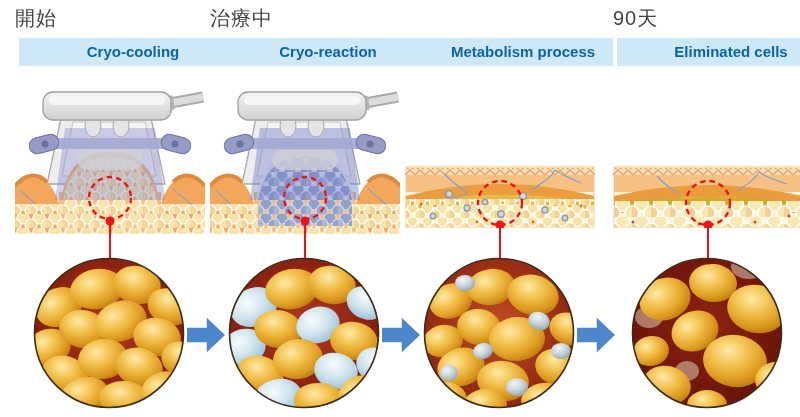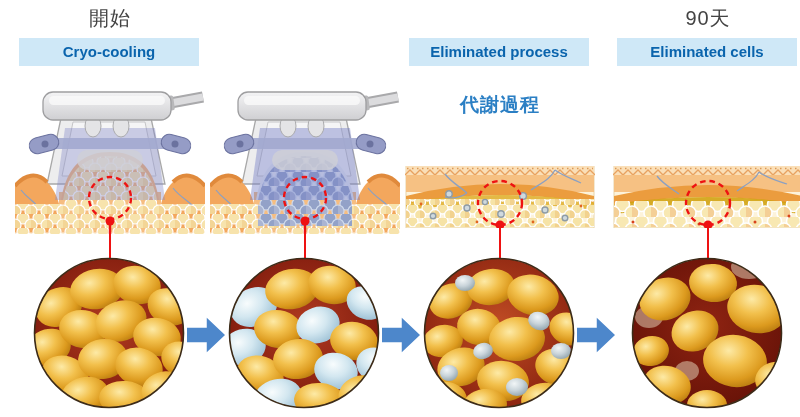--- a/index.html
+++ b/index.html
@@ -2,26 +2,26 @@
 <html><head>
 <meta charset="utf-8">
 <style>
   html,body{margin:0;padding:0;background:#fff;}
   #canvas{
     position:relative;width:800px;height:417px;background:#ffffff;
     font-family:"Liberation Sans","DejaVu Sans",sans-serif;overflow:hidden;
   }
   .stage{position:absolute;top:0;width:190px;height:417px;}
   .stage-title{
-    position:absolute;top:5px;left:0;width:100%;text-align:center;
+    position:absolute;top:5px;left:0;width:100%;text-align:left;
     font-size:20px;color:#434343;letter-spacing:1px;
   }
   .stage-banner{
     position:absolute;top:38px;left:4px;width:180px;height:28px;line-height:28px;
-    background:#cfe8f7;color:#0a64ad;font-weight:bold;font-size:15px;text-align:center;
+    background:#cfe8f7;color:#0a64ad;font-weight:bold;font-size:15px;text-align:center;padding-left:24px;
   }
   .stage-subtitle{
     position:absolute;top:92px;left:0;width:100%;text-align:center;
     font-size:19px;font-weight:bold;color:#2b7fc4;letter-spacing:1px;
   }
   .illu-device{position:absolute;top:88px;left:0;width:190px;height:146px;}
   .illu-skin{position:absolute;top:166px;left:0;width:190px;height:62px;}
   .connector{position:absolute;top:227px;left:93.8px;width:2.4px;height:37px;background:#ee1212;}
   .magnified{position:absolute;top:255px;left:16px;width:156px;height:156px;}
   .arrow{
@@ -127,20 +127,22 @@
         <ellipse cx="108" cy="112" rx="24" ry="19" fill="url(#goldA)" transform="rotate(15 108 112)"></ellipse>
         <ellipse cx="54" cy="140" rx="24" ry="18" fill="url(#goldA)" transform="rotate(-12 54 140)"></ellipse>
         <ellipse cx="94" cy="144" rx="26" ry="18" fill="url(#goldA)" transform="rotate(6 94 144)"></ellipse>
         <ellipse cx="132" cy="134" rx="22" ry="17" fill="url(#goldA)" transform="rotate(-20 132 134)"></ellipse>
       </g>
       <circle cx="78" cy="78" r="74.5" fill="none" stroke="#3c2b18" stroke-width="1.6"></circle>
     </svg>
   </div>
 
   <div class="stage" style="left:210px">
+    <div class="stage-title">治療中</div>
+    <div class="stage-banner">Cryo-reaction</div>
     <div class="connector"></div>
 
     <svg class="illu-device" viewBox="0 0 190 146">
       <defs>
         <pattern id="cellsB" patternUnits="userSpaceOnUse" width="16" height="14">
           <circle cx="8" cy="4" r="6" fill="#f7e3ac" stroke="#ffffff" stroke-width="1.2"></circle>
           <circle cx="0" cy="11" r="6" fill="#f3d596" stroke="#ffffff" stroke-width="1.2"></circle>
           <circle cx="16" cy="11" r="6" fill="#f7e3ac" stroke="#ffffff" stroke-width="1.2"></circle>
         </pattern>
         <pattern id="cellsBF" patternUnits="userSpaceOnUse" width="16" height="14">
@@ -225,22 +227,21 @@
         <ellipse cx="110" cy="116" rx="22" ry="18" fill="url(#iceB)" transform="rotate(15 110 116)"></ellipse>
         <ellipse cx="52" cy="142" rx="24" ry="18" fill="url(#iceB)" transform="rotate(-12 52 142)"></ellipse>
         <ellipse cx="94" cy="146" rx="26" ry="18" fill="url(#goldB)" transform="rotate(6 94 146)"></ellipse>
         <ellipse cx="134" cy="138" rx="22" ry="17" fill="url(#goldB)" transform="rotate(-20 134 138)"></ellipse>
       </g>
       <circle cx="78" cy="78" r="74.5" fill="none" stroke="#3c2b18" stroke-width="1.6"></circle>
     </svg>
   </div>
 
   <div class="stage" style="left:405px">
-    <div class="stage-banner">Eliminated process</div>
-    <div class="stage-subtitle">代謝過程</div>
+    <div class="stage-banner">Metabolism process</div>
     <div class="connector"></div>
 
     <svg class="illu-skin" viewBox="0 0 190 62">
       <defs>
         <pattern id="cellsC" patternUnits="userSpaceOnUse" width="15" height="13">
           <circle cx="7.5" cy="3.5" r="5.5" fill="#f6e3a6" stroke="#ffffff" stroke-width="1.3"></circle>
           <circle cx="0" cy="10" r="5.5" fill="#f2d28e" stroke="#ffffff" stroke-width="1.3"></circle>
           <circle cx="15" cy="10" r="5.5" fill="#f6e3a6" stroke="#ffffff" stroke-width="1.3"></circle>
         </pattern>
       </defs>

